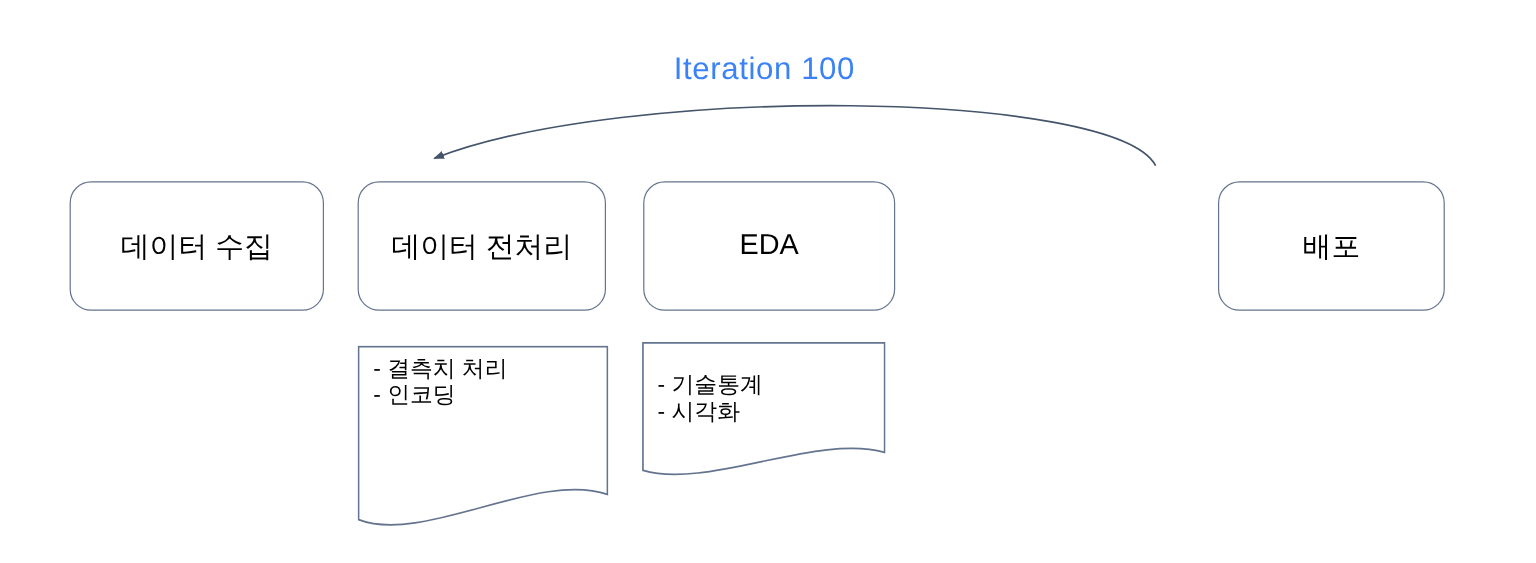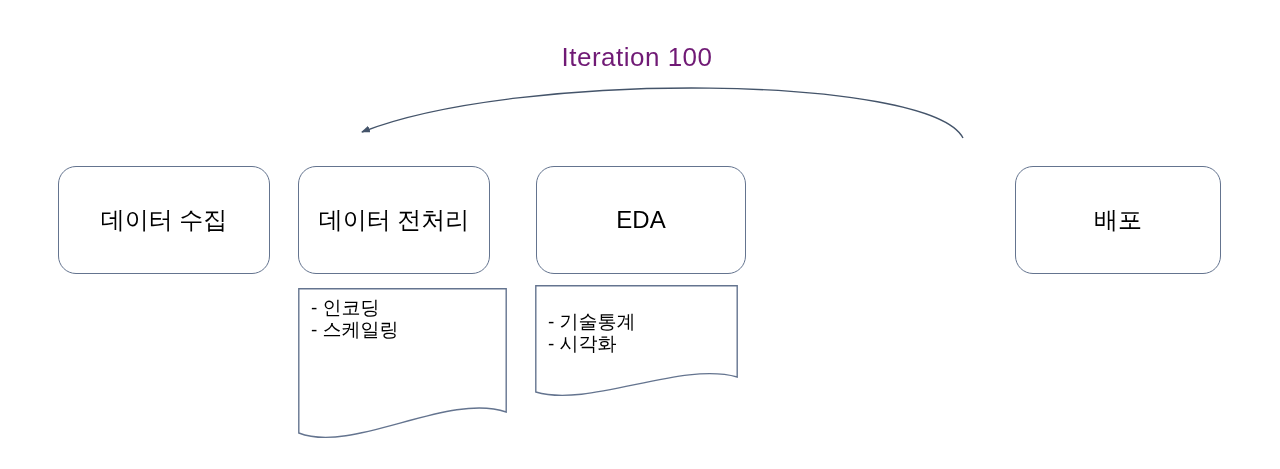--- a/index.html
+++ b/index.html
@@ -11,48 +11,48 @@
     overflow: hidden;
     font-family: "Liberation Sans", "DejaVu Sans", sans-serif;
   }
   .iteration-title {
     position: absolute;
     left: 487px;
     top: 42px;
     width: 300px;
     text-align: center;
     font-size: 26px;
-    color: #701a75;
+    color: #3b82f6;
     letter-spacing: 0.5px;
   }
   .arc-overlay {
     position: absolute;
     left: 0; top: 0;
     width: 1280px; height: 469px;
     pointer-events: none;
   }
   .stage {
     position: absolute;
-    top: 166px;
+    top: 151px;
     height: 108px;
     box-sizing: border-box;
     background: #ffffff;
     border: 1.5px solid #64748F;
     border-radius: 18px;
     display: flex;
     align-items: center;
     justify-content: center;
     font-size: 24px;
     color: #000000;
   }
   .stage-1 { left: 58px;   width: 212px; }
-  .stage-2 { left: 298px;  width: 192px; }
+  .stage-2 { left: 298px;  width: 207px; }
   .stage-3 { left: 536px;  width: 210px; }
   .stage-4 { left: 777px;  width: 209px; }
-  .stage-5 { left: 1015px; width: 206px; }
+  .stage-5 { left: 1015px; width: 189px; }
   .doc { position: absolute; }
   .doc svg { position: absolute; left: 0; top: 0; display: block; }
   .doc-lines {
     position: absolute;
     left: 0;
     padding-left: 13px;
     font-size: 19px;
     line-height: 22px;
     color: #000000;
     white-space: nowrap;
@@ -91,22 +91,22 @@
   </div>
   <div class="stage stage-5">
     <span>배포</span>
   </div>
 
   <div class="doc doc-1">
     <svg width="209" height="172" viewBox="0 0 209 172" xmlns="http://www.w3.org/2000/svg">
       <path d="M0.8 0.8 L0.8 145 C 55 166, 150 104, 208.2 124 L208.2 0.8 Z" fill="#ffffff" stroke="#64748F" stroke-width="1.4"></path>
     </svg>
     <div class="doc-lines">
+      <div>- 결측치 처리</div>
       <div>- 인코딩</div>
-      <div>- 스케일링</div>
     </div>
   </div>
 
   <div class="doc doc-2">
     <svg width="203" height="125" viewBox="0 0 203 125" xmlns="http://www.w3.org/2000/svg">
       <path d="M0.8 0.8 L0.8 107 C 54 123, 146 76, 202.2 92 L202.2 0.8 Z" fill="#ffffff" stroke="#64748F" stroke-width="1.4"></path>
     </svg>
     <div class="doc-lines">
       <div>- 기술통계</div>
       <div>- 시각화</div>

